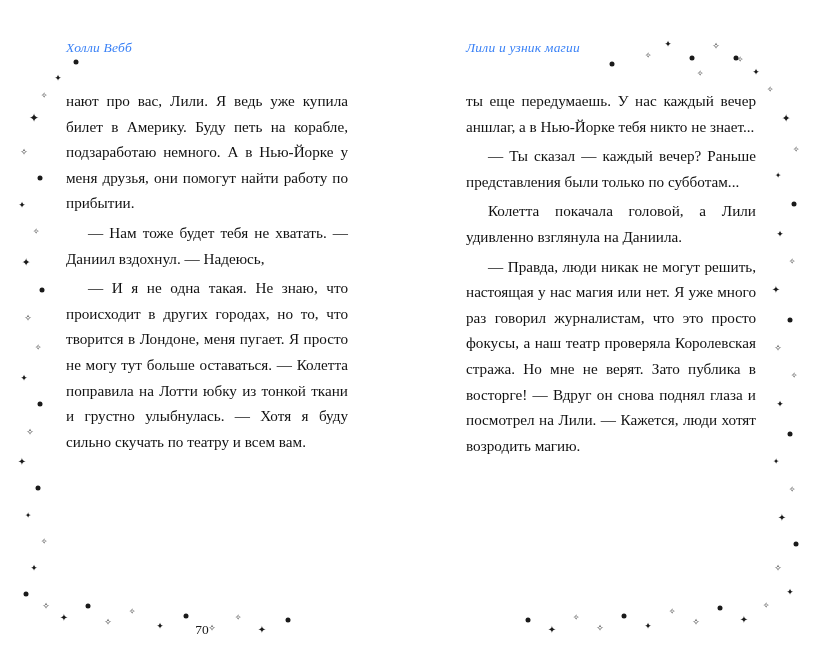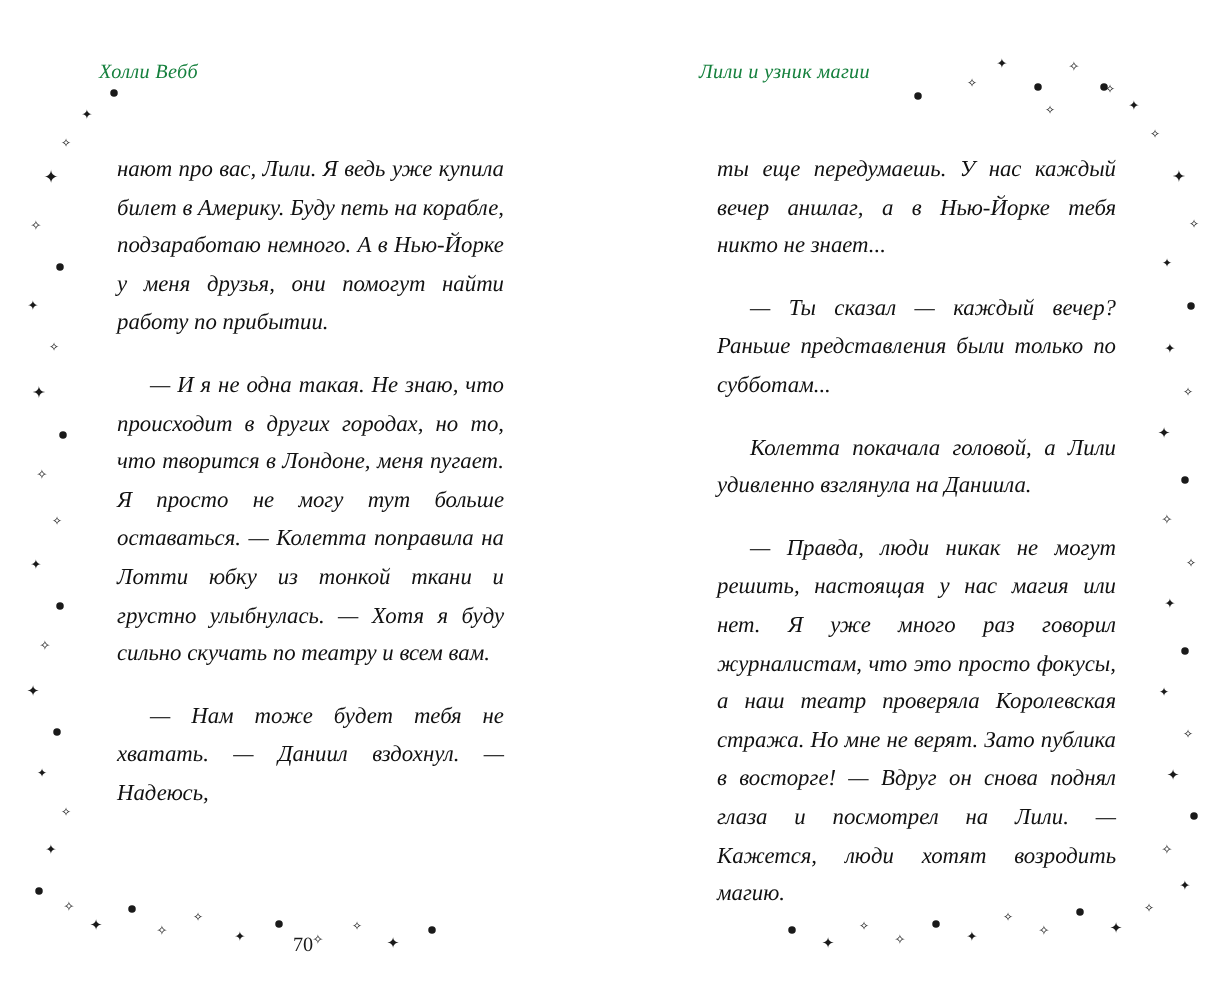--- a/index.html
+++ b/index.html
@@ -26,39 +26,38 @@
     height: 100%;
     box-sizing: border-box;
   }
   .page-left  { padding: 40px 58px 30px 62px; }
   .page-right { padding: 40px 60px 30px 52px; }
 
   .running-head {
     font-style: italic;
     font-size: 13.5px;
     letter-spacing: 0.2px;
-    color: #15803d;
+    color: #3b82f6;
     margin: 0 0 0 4px;
     height: 18px;
     white-space: nowrap;
   }
   .rule-gap { height: 26px; }
 
   .body-text {
     font-size: 15.2px;
     line-height: 25.6px;
     text-align: justify;
     text-justify: inter-word;
     color: #111;
     hyphens: manual;
   }
   .body-text p {
-    margin: 16px;
+    margin: 4px;
     text-indent: 0;
-    font-style: italic;
   }
   .body-text p.indent {
     text-indent: 22px;
   }
 
   .folio {
     position: absolute;
     bottom: 24px;
     font-size: 13.5px;
     color: #1a1a1a;
@@ -89,22 +88,22 @@
 </head>
 <body>
 
 <div class="spread">
 
   <div class="page page-left">
     <div class="running-head">Холли Вебб</div>
     <div class="rule-gap"></div>
     <div class="body-text">
       <p>нают про вас, Лили. Я ведь уже купила билет в Америку. Буду петь на корабле, подзаработаю немного. А в Нью-Йорке у меня друзья, они помогут найти работу по прибытии.</p>
+      <p class="indent">— Нам тоже будет тебя не хватать. — Даниил вздохнул. — Надеюсь,</p>
       <p class="indent">— И я не одна такая. Не знаю, что происходит в других городах, но то, что творится в Лондоне, меня пугает. Я просто не могу тут больше оставаться. — Колетта поправила на Лотти юбку из тонкой ткани и грустно улыбнулась. — Хотя я буду сильно скучать по театру и всем вам.</p>
-      <p class="indent">— Нам тоже будет тебя не хватать. — Даниил вздохнул. — Надеюсь,</p>
     </div>
     <div class="folio folio-left">70</div>
   </div>
 
   <div class="page page-right">
     <div class="running-head">Лили и узник магии</div>
     <div class="rule-gap"></div>
     <div class="body-text">
       <p>ты еще передумаешь. У нас каждый вечер аншлаг, а в Нью-Йорке тебя никто не знает...</p>
       <p class="indent">— Ты сказал — каждый вечер? Раньше представления были только по субботам...</p>

